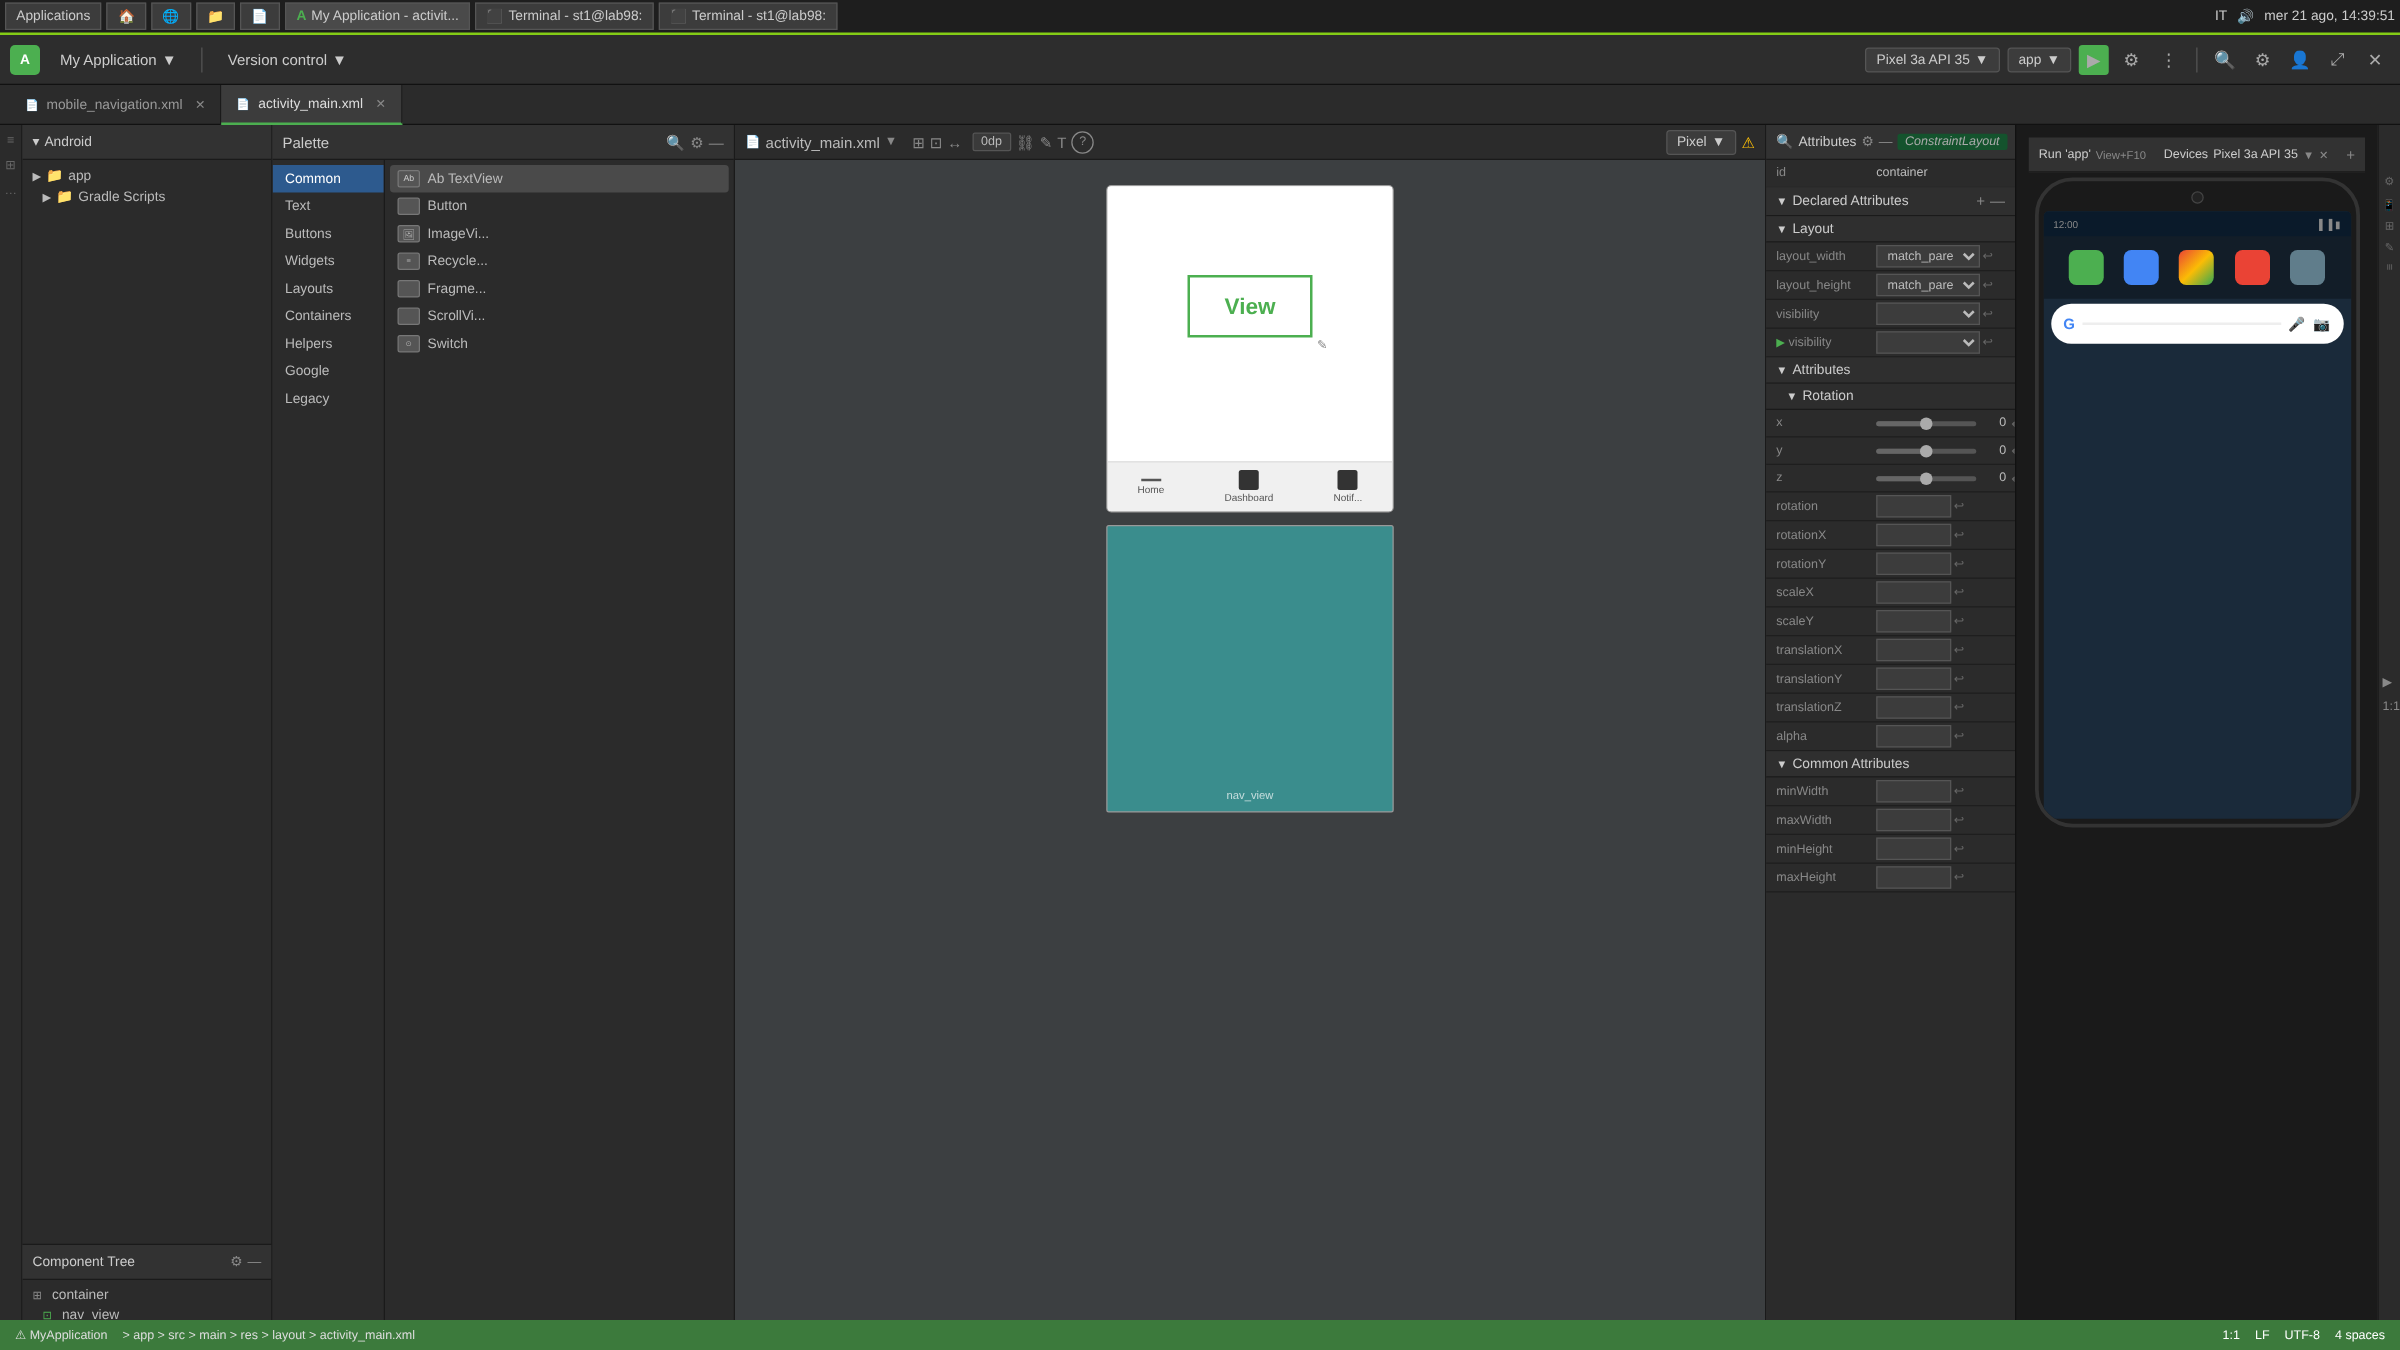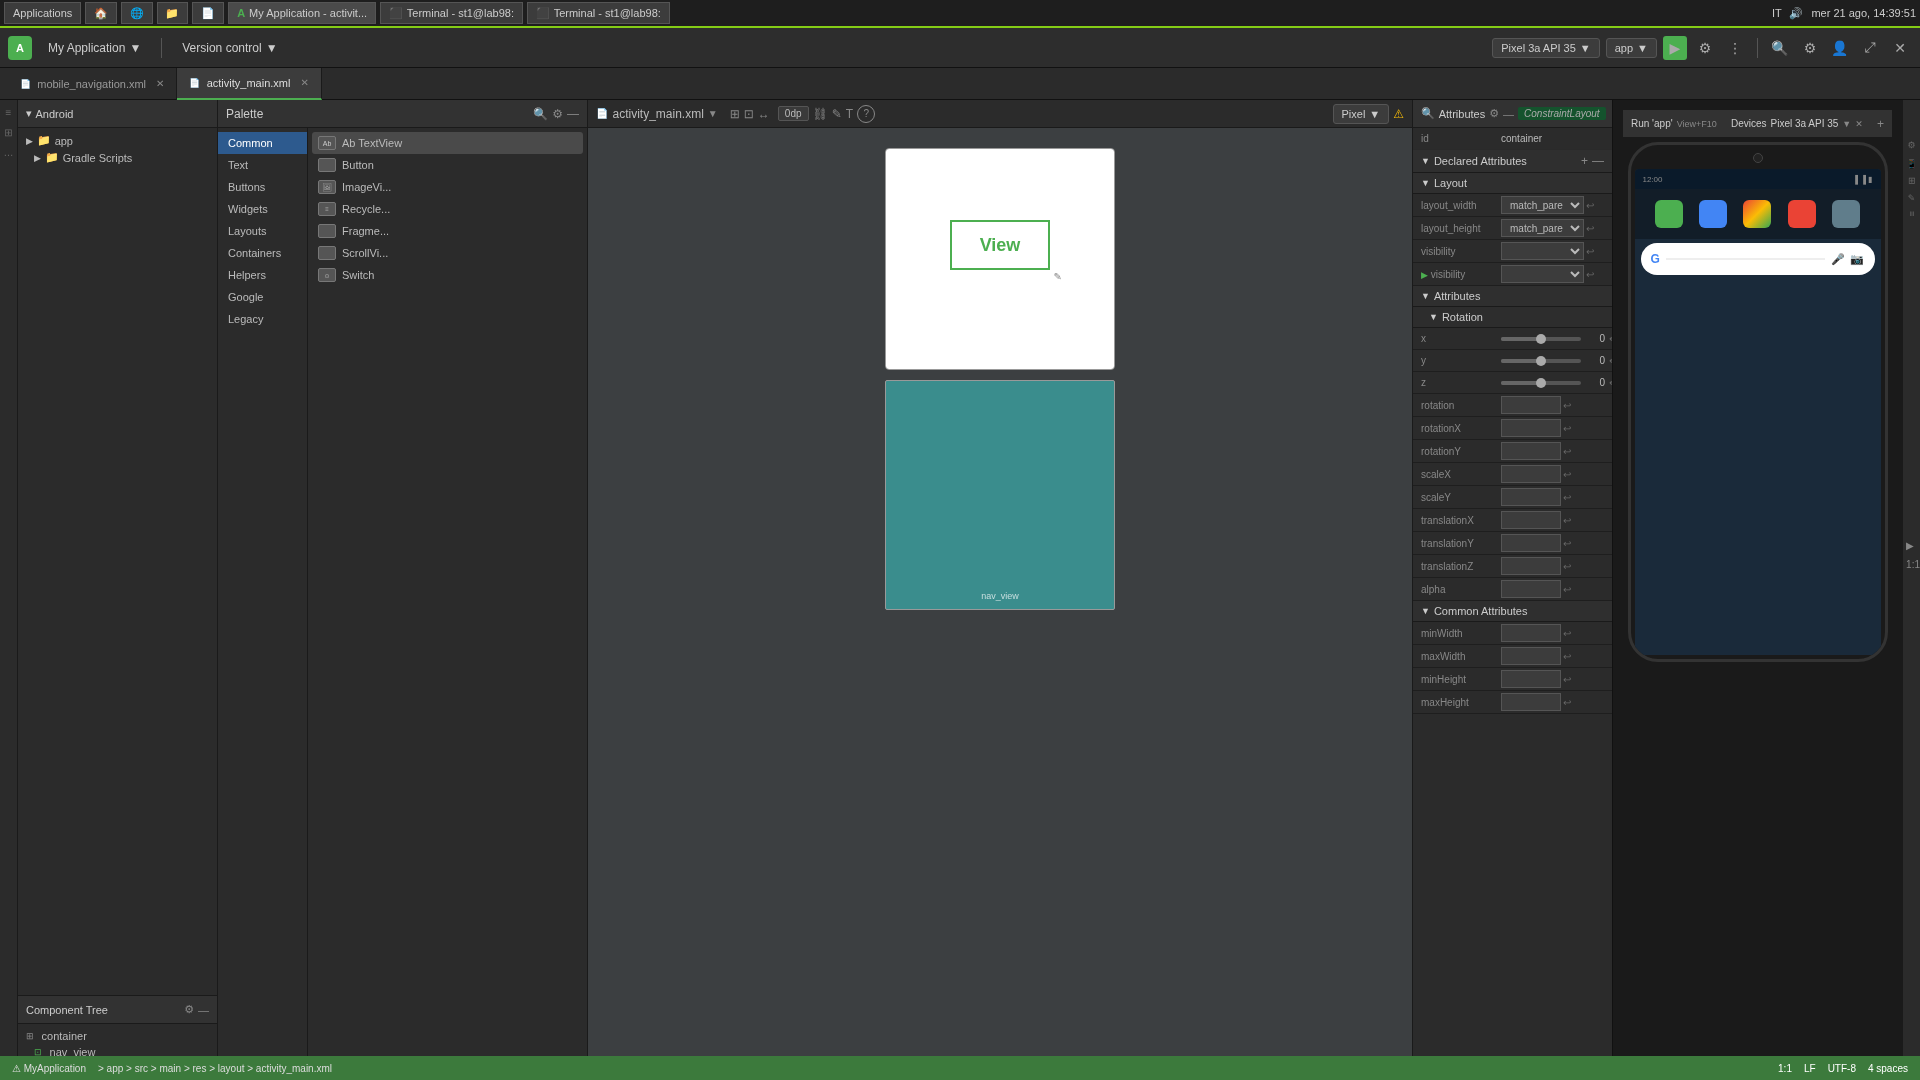--- a/index.html
+++ b/index.html
@@ -354,20 +354,34 @@
         <span>▼</span>
       </div>
       <span style="color:#FFC107;">⚠</span>
     </div>
     <div class="canvas-area">
 
       <div class="phone-mockup">
         <div class="canvas-relative">
           <div class="phone-frame">
             <div class="phone-frame-top"></div>
+            <div class="phone-frame-nav">
+              <div style="display:flex; flex-direction:column; align-items:center; gap:2px;">
+                <div style="width:16px; height:2px; background:#555;"></div>
+                <span style="font-size:8px; color:#555;">Home</span>
+              </div>
+              <div style="display:flex; flex-direction:column; align-items:center; gap:2px;">
+                <div style="width:16px; height:16px; background:#333; border-radius:2px;"></div>
+                <span style="font-size:8px; color:#555;">Dashboard</span>
+              </div>
+              <div style="display:flex; flex-direction:column; align-items:center; gap:2px;">
+                <div style="width:16px; height:16px; background:#333; border-radius:2px;"></div>
+                <span style="font-size:8px; color:#555;">Notif...</span>
+              </div>
+            </div>
           </div>
         </div>
 
         <div style="width:230px; height:230px; background: #3a8d8d; border: 1px solid #999; display:flex; align-items:flex-end; justify-content:center; padding-bottom:8px; border-radius:2px;">
           <span style="font-size:9px; color:rgba(255,255,255,0.7);">nav_view</span>
         </div>
       </div>
 
       <div style="position:absolute; top:120px; left:50%; transform:translateX(-50%);">
         <div style="border: 2px solid #4CAF50; padding: 12px 20px; background: transparent; display:flex; align-items:center; justify-content:center; min-width:100px; min-height:50px;">

